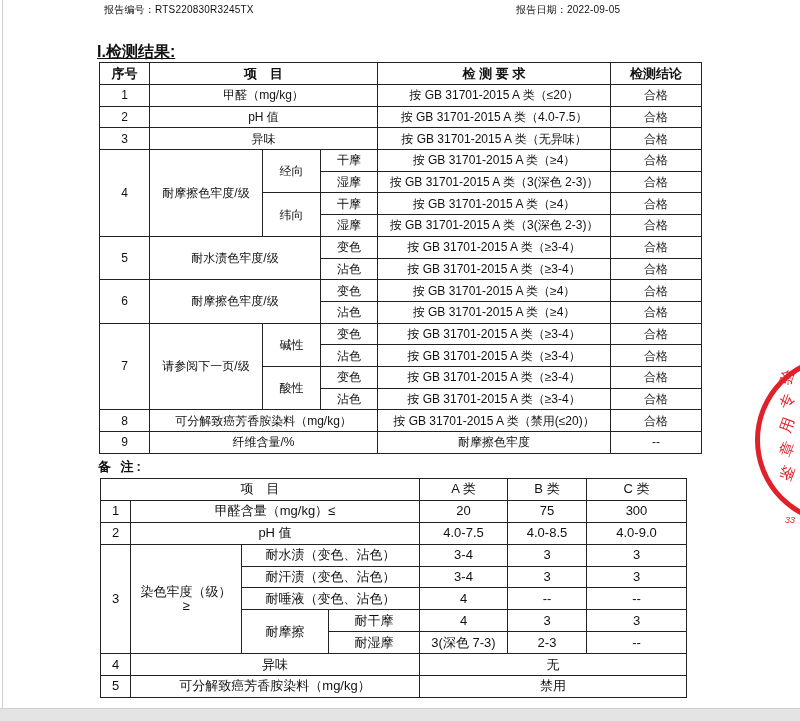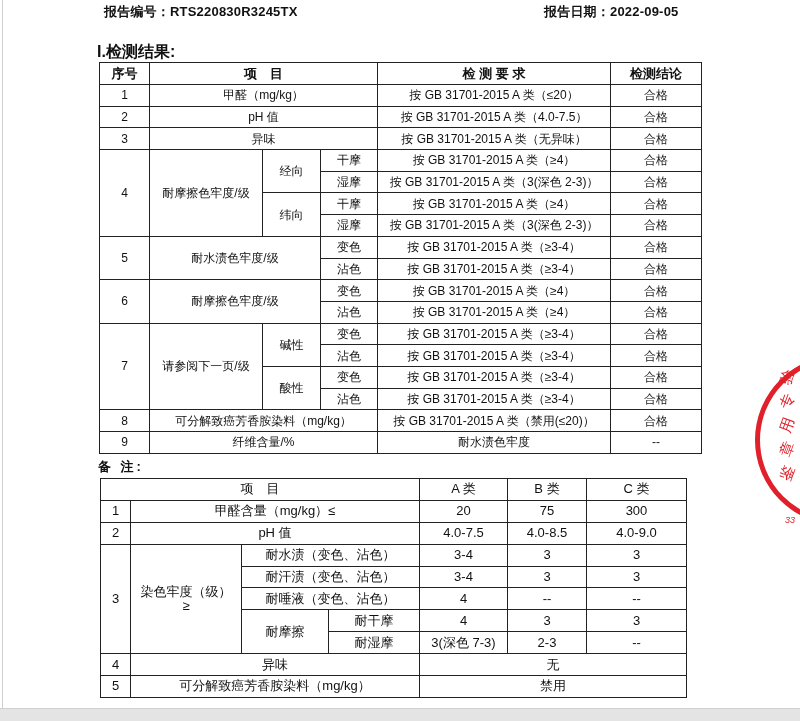--- a/index.html
+++ b/index.html
@@ -5,27 +5,27 @@
   html, body { margin: 0; padding: 0; }
   body {
     width: 800px; height: 721px; overflow: hidden; position: relative;
     background: #ffffff;
     font-family: "Liberation Sans", "DejaVu Sans", sans-serif;
     color: #111;
   }
   .page-edge { position: absolute; left: 2px; top: 0; width: 1px; height: 708px; background: #cfcfcf; }
   .bottom-bar { position: absolute; left: 0; right: 0; top: 708px; height: 13px; background: #e4e4e4; border-top: 1px solid #d0d0d0; }
 
-  .hdr { position: absolute; top: 3px; font-weight: bold; font-size: 13px; letter-spacing: 0.2px; }
+  .hdr { position: absolute; top: 3px; font-weight: normal; font-size: 10px; letter-spacing: 0.2px; }
   .hdr-left { left: 104px; }
-  .hdr-right { left: 544px; }
+  .hdr-right { left: 516px; }
 
   .section-title {
     position: absolute; left: 97px; top: 42px;
-    font-weight: bold; font-size: 16px; 
+    font-weight: bold; font-size: 16px; text-decoration: underline;
   }
   .notes-title {
     position: absolute; left: 98px; top: 458px;
     font-weight: bold; font-size: 13px; letter-spacing: 3px;
   }
 
   table { border-collapse: collapse; position: absolute; table-layout: fixed; padding-left: 48px; }
   td, th {
     border: 1px solid #222; padding: 0; text-align: center; vertical-align: middle;
     font-size: 12px; line-height: 14px; white-space: nowrap; overflow: hidden;
@@ -177,21 +177,21 @@
   </tr>
   <tr>
     <td>8</td>
     <td colspan="3">可分解致癌芳香胺染料（mg/kg）</td>
     <td>按 GB 31701-2015 A 类（禁用(≤20)）</td>
     <td class="c">合格</td>
   </tr>
   <tr>
     <td>9</td>
     <td colspan="3">纤维含量/%</td>
-    <td>耐水渍色牢度</td>
+    <td>耐摩擦色牢度</td>
     <td class="c">--</td>
   </tr>
 </tbody>
   </table>
 
 <div class="notes-title">备 注:</div>
 
 <table class="t2">
   <colgroup>
     <col style="width:30px">

